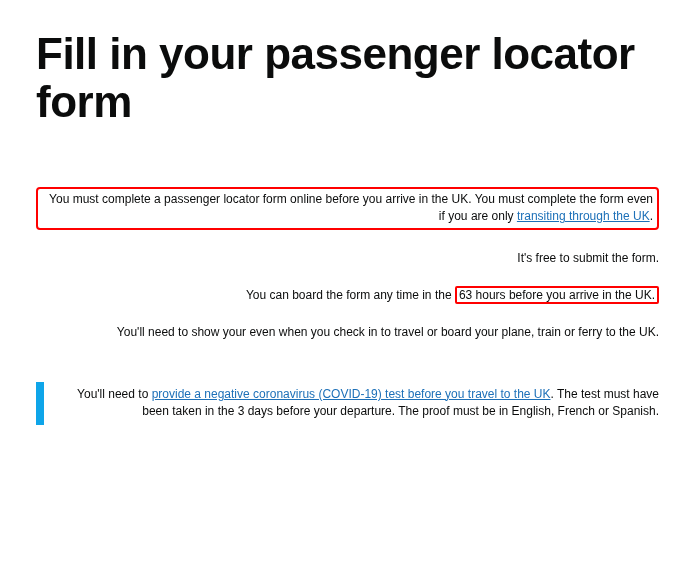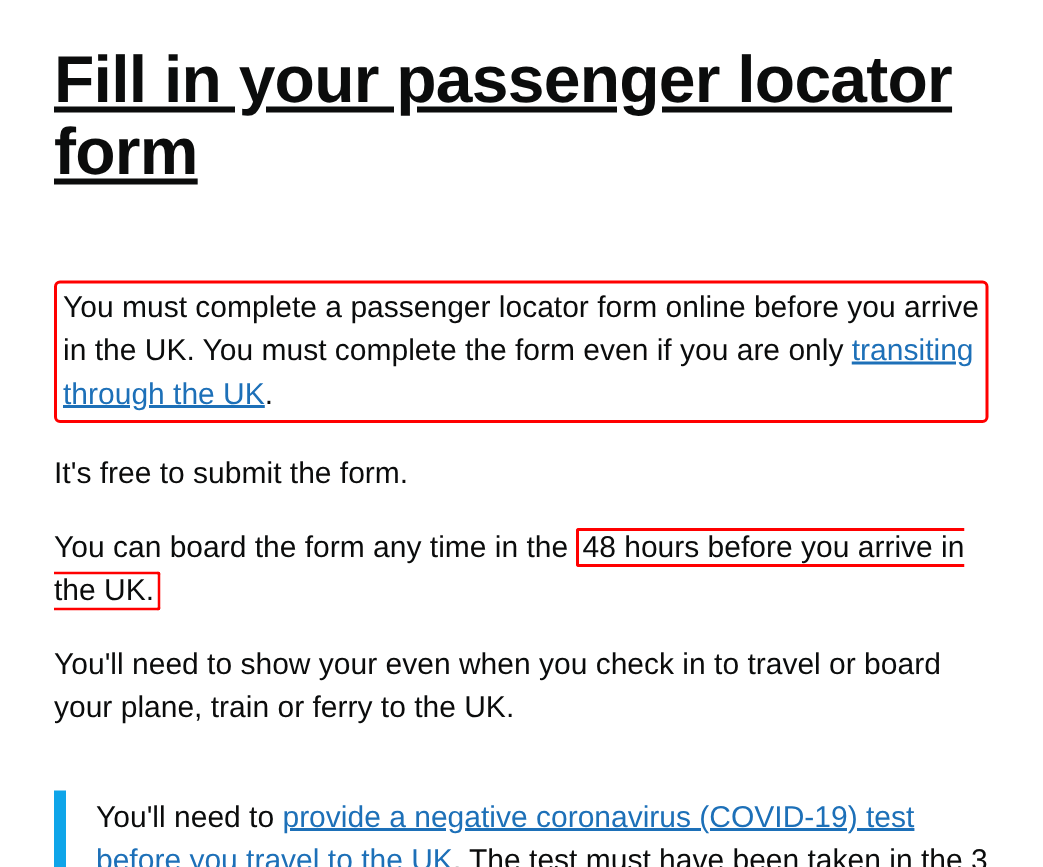--- a/index.html
+++ b/index.html
@@ -9,26 +9,26 @@
     color: #0b0c0c;
     width: 695px;
     box-sizing: border-box;
   }
   h1 {
     font-size: 44px;
     font-weight: 700;
     line-height: 1.1;
     margin: 0 0 60px 0;
     letter-spacing: -0.5px;
-    text-decoration: underline;
   }
   p {
-    font-size: 20px;
+    font-size: 12px;
     line-height: 1.45;
     margin: 0 0 20px 0;
+    text-align: right;
   }
   a {
     color: #1d70b8;
     text-decoration: underline;
   }
   .highlight-box {
     border: 2px solid #ff0000;
     border-radius: 4px;
     padding: 2px 4px;
     display: block;
@@ -55,21 +55,21 @@
 
 <div class="highlight-box">
   <p style="margin:0">
     <span>You must complete a passenger locator form online before you arrive in the UK. You must complete the form even if you are only </span><a href="#">transiting through the UK</a><span>.</span>
   </p>
 </div>
 
 <p>It's free to submit the form.</p>
 
 <p>
-  <span>You can board the form any time in the </span><span class="highlight-inline">48 hours before you arrive in the UK.</span>
+  <span>You can board the form any time in the </span><span class="highlight-inline">63 hours before you arrive in the UK.</span>
 </p>
 
 <p>You'll need to show your even when you check in to travel or board your plane, train or ferry to the UK.</p>
 
 <div class="inset">
   <p>
     <span>You'll need to </span><a href="#">provide a negative coronavirus (COVID-19) test before you travel to the UK</a><span>. The test must have been taken in the 3 days before your departure. The proof must be in English, French or Spanish.</span>
   </p>
 </div>
 

